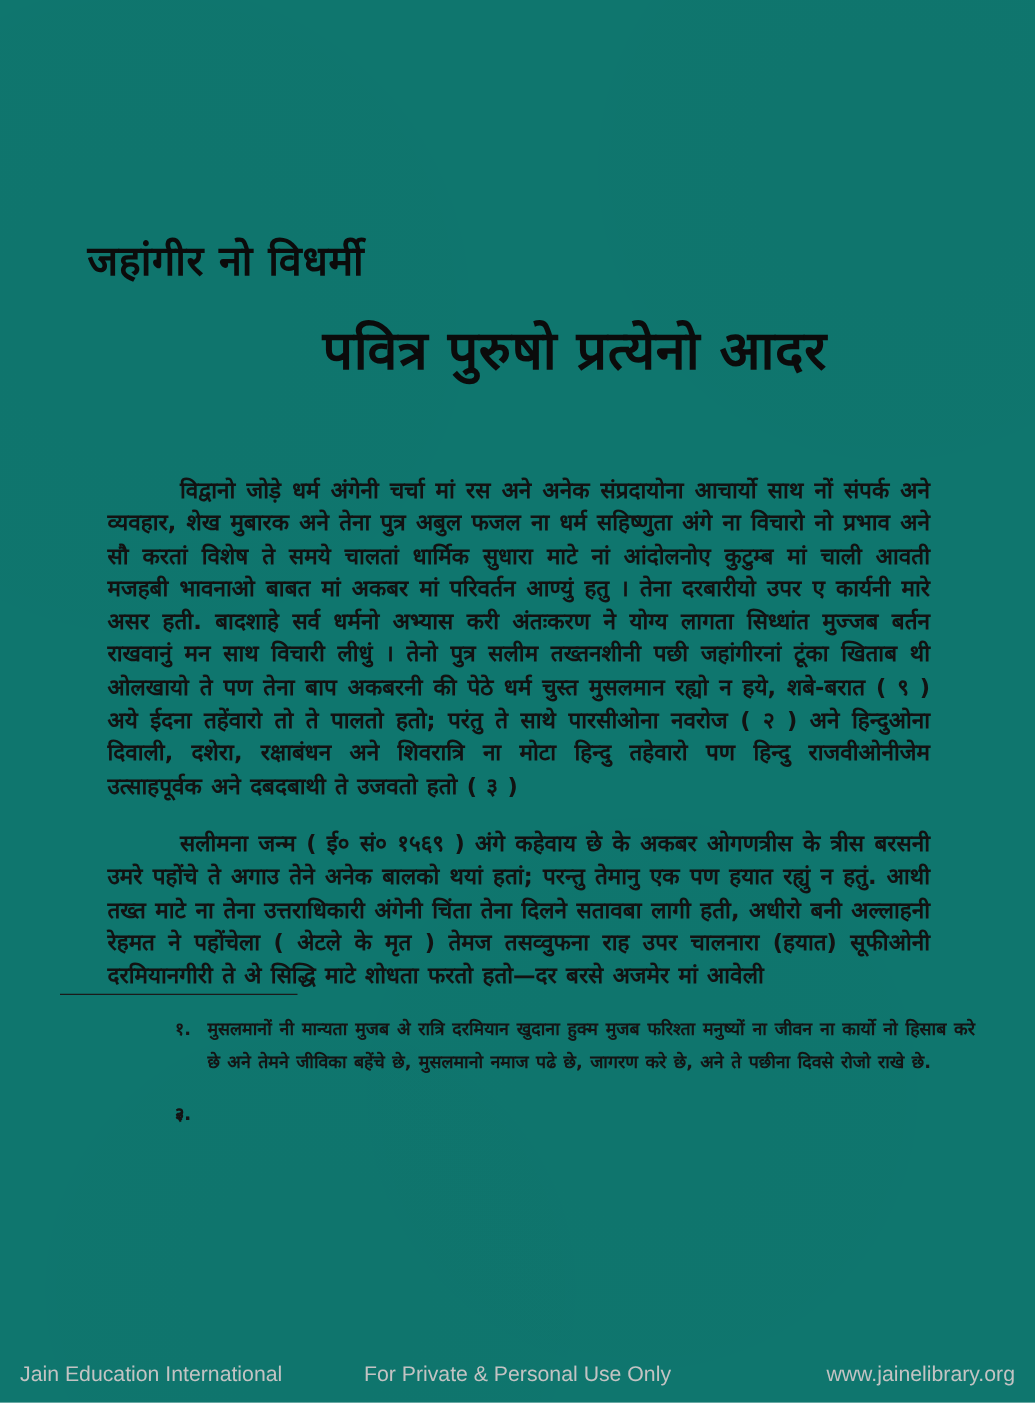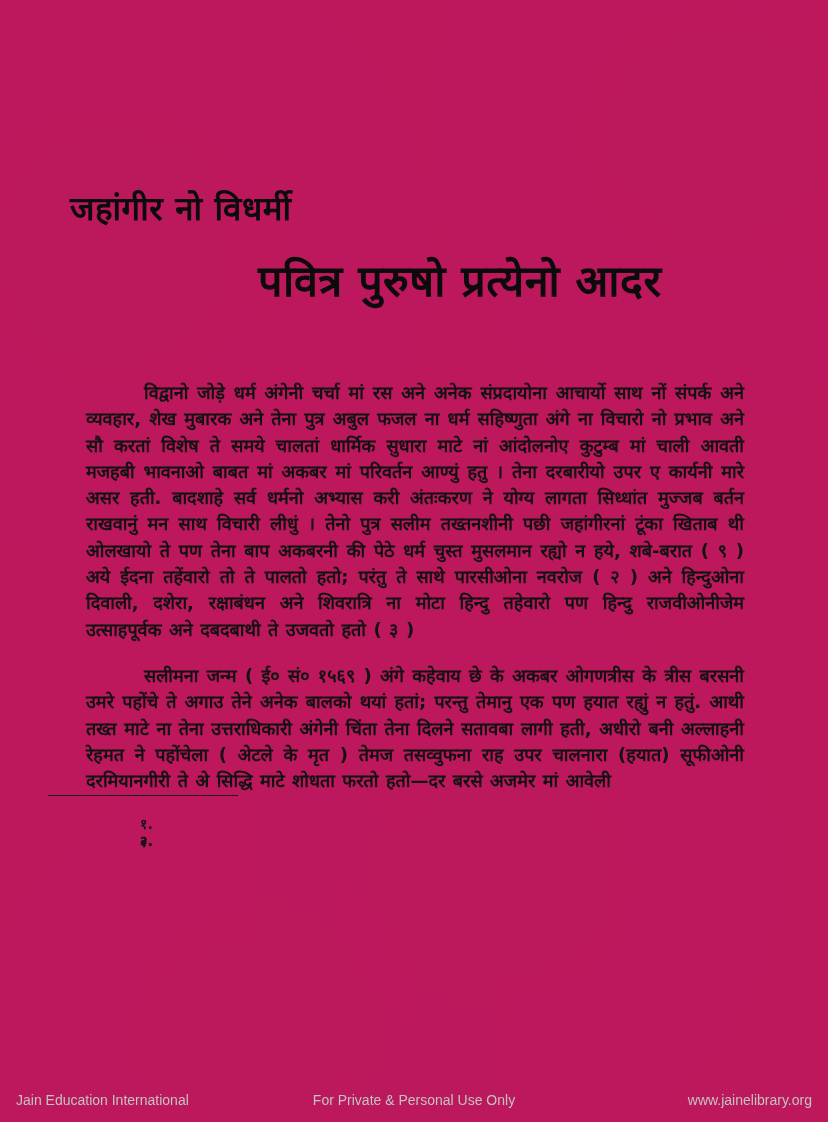--- a/index.html
+++ b/index.html
@@ -15,21 +15,21 @@
     overflow: hidden;
     font-family: "DejaVu Sans", sans-serif;
     color: #111111;
     -webkit-font-smoothing: antialiased;
   }
 
   
   .page-sheet {
     position: absolute;
     inset: 0;
-    background: #be185d;
+    background: #0f766e;
   }
 
   
   .scan-grain {
     position: absolute;
     inset: 0;
     pointer-events: none;
     background:
       radial-gradient(circle at 14% 22%, rgba(0,0,0,0.013) 0%, rgba(0,0,0,0) 36%),
       radial-gradient(circle at 86% 12%, rgba(0,0,0,0.010) 0%, rgba(0,0,0,0) 30%),
@@ -131,21 +131,21 @@
   
   .page-footer {
     position: absolute;
     left: 0;
     top: 1090px;
     width: 828px;
     height: 20px;
     display: flex;
     align-items: center;
     font-family: "Liberation Sans", sans-serif;
-    font-size: 14px;
+    font-size: 17px;
     color: #c3c3c3;
     font-weight: 400;
   }
   .footer-left   { position: absolute; left: 16px;  white-space: nowrap; }
   .footer-center { position: absolute; left: 50%; transform: translateX(-50%); white-space: nowrap; }
   .footer-right  { position: absolute; right: 16px; white-space: nowrap; }
 </style>
 </head>
 <body>
 
@@ -162,20 +162,21 @@
     <p class="para"><span class="indent"></span><span>विद्वानो जोड़े धर्म अंगेनी चर्चा मां रस अने अनेक संप्रदायोना आचार्यो साथ नों संपर्क अने व्यवहार, शेख मुबारक अने तेना पुत्र अबुल फजल ना धर्म सहिष्णुता अंगे ना विचारो नो प्रभाव अने सौ करतां विशेष ते समये चालतां धार्मिक सुधारा माटे नां आंदोलनोए कुटुम्ब मां चाली आवती मजहबी भावनाओ बाबत मां अकबर मां परिवर्तन आण्युं हतु । तेना दरबारीयो उपर ए कार्यनी मारे असर हती. बादशाहे सर्व धर्मनो अभ्यास करी अंतःकरण ने योग्य लागता सिध्धांत मुज्जब बर्तन राखवानुं मन साथ विचारी लीधुं । तेनो पुत्र सलीम तख्तनशीनी पछी जहांगीरनां टूंका खिताब थी ओलखायो ते पण तेना बाप अकबरनी की पेठे धर्म चुस्त मुसलमान रह्यो न हये, शबे-बरात ( ९ ) अये ईदना तहेंवारो तो ते पालतो हतो; परंतु ते साथे पारसीओना नवरोज ( २ ) अने हिन्दुओना दिवाली, दशेरा, रक्षाबंधन अने शिवरात्रि ना मोटा हिन्दु तहेवारो पण हिन्दु राजवीओनीजेम उत्साहपूर्वक अने दबदबाथी ते उजवतो हतो ( ३ )</span></p>
     <p class="para"><span class="indent"></span><span>सलीमना जन्म ( ई० सं० १५६९ ) अंगे कहेवाय छे के अकबर ओगणत्रीस के त्रीस बरसनी उमरे पहोंचे ते अगाउ तेने अनेक बालको थयां हतां; परन्तु तेमानु एक पण हयात रह्युं न हतुं. आथी तख्त माटे ना तेना उत्तराधिकारी अंगेनी चिंता तेना दिलने सतावबा लागी हती, अधीरो बनी अल्लाहनी रेहमत ने पहोंचेला ( अेटले के मृत ) तेमज तसव्वुफना राह उपर चालनारा (हयात) सूफीओनी दरमियानगीरी ते अे सिद्धि माटे शोधता फरतो हतो—दर बरसे अजमेर मां आवेली</span></p>
   </div>
 
   <div class="footnote-rule"></div>
 
   <div class="footnotes">
 
     <div class="footnote">
       <span class="footnote-marker">१.</span>
+      <span>मुसलमानों नी मान्यता मुजब अे रात्रि दरमियान खुदाना हुक्म मुजब फरिश्ता मनुष्यों ना जीवन ना कार्यो नो हिसाब करे छे अने तेमने जीविका बहेंचे छे, मुसलमानो नमाज पढे छे, जागरण करे छे, अने ते पछीना दिवसे रोजो राखे छे.</span>
     </div>
 
     <div class="footnote">
       <span class="footnote-marker">२.</span>
     </div>
 
     <div class="footnote">
       <span class="footnote-marker">३.</span>
     </div>
 

